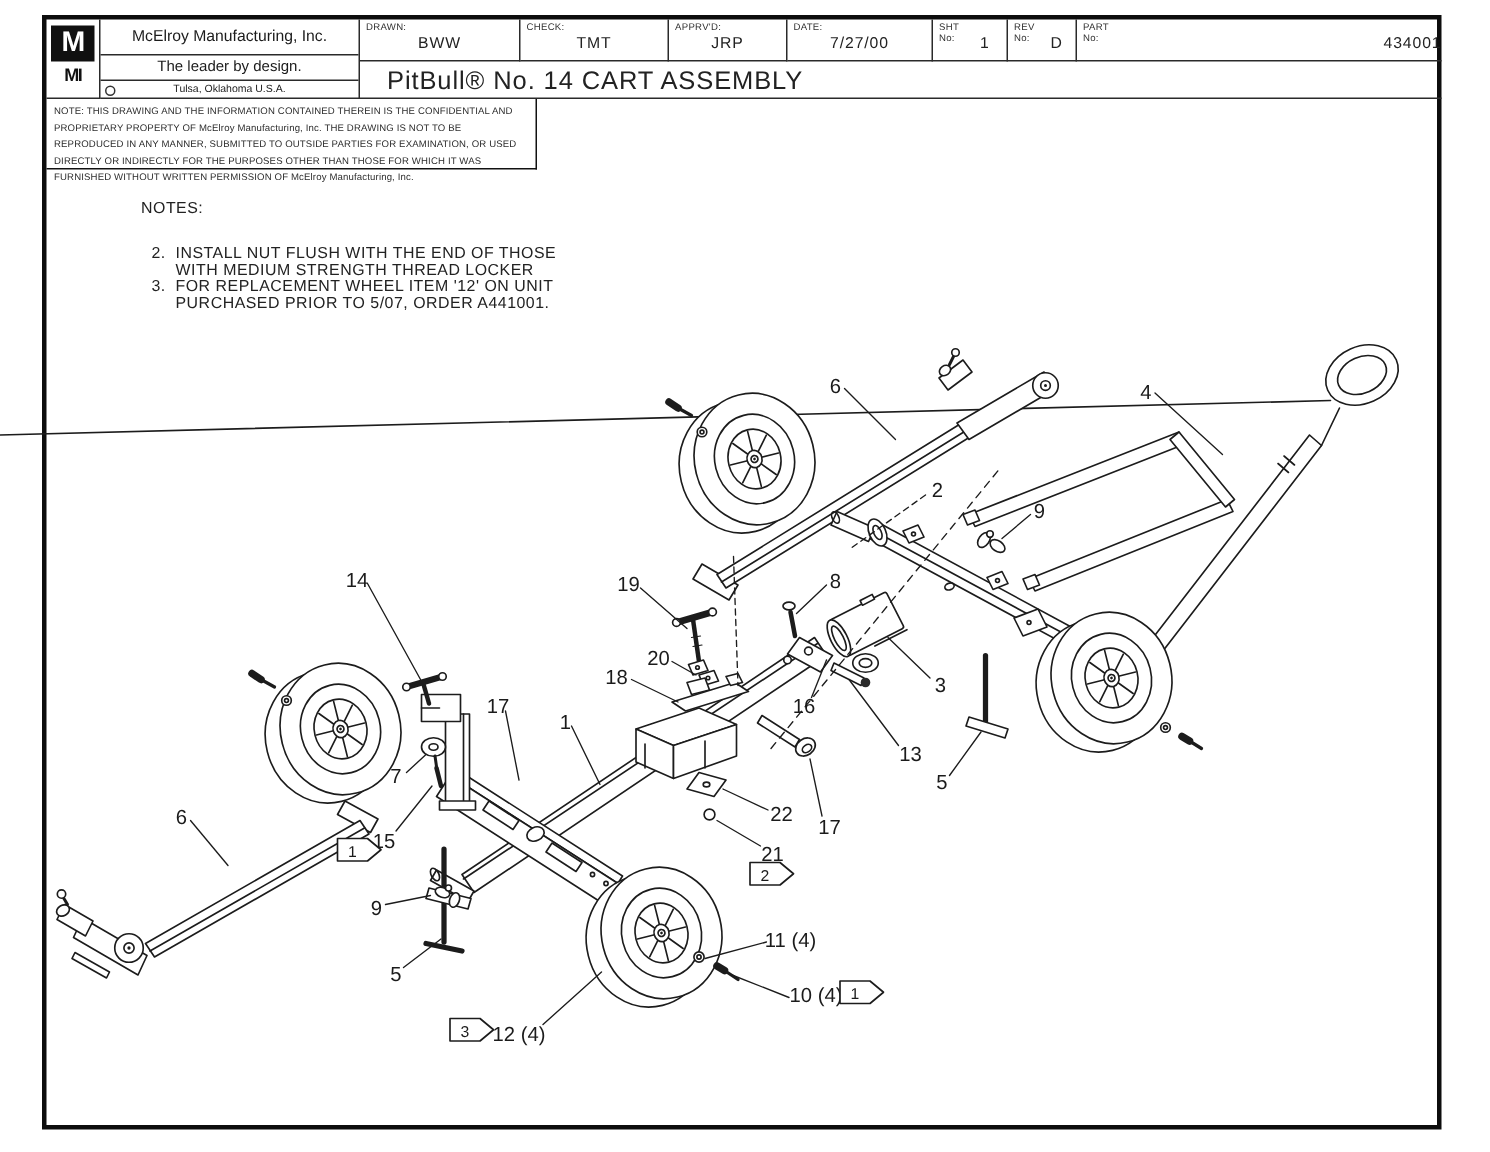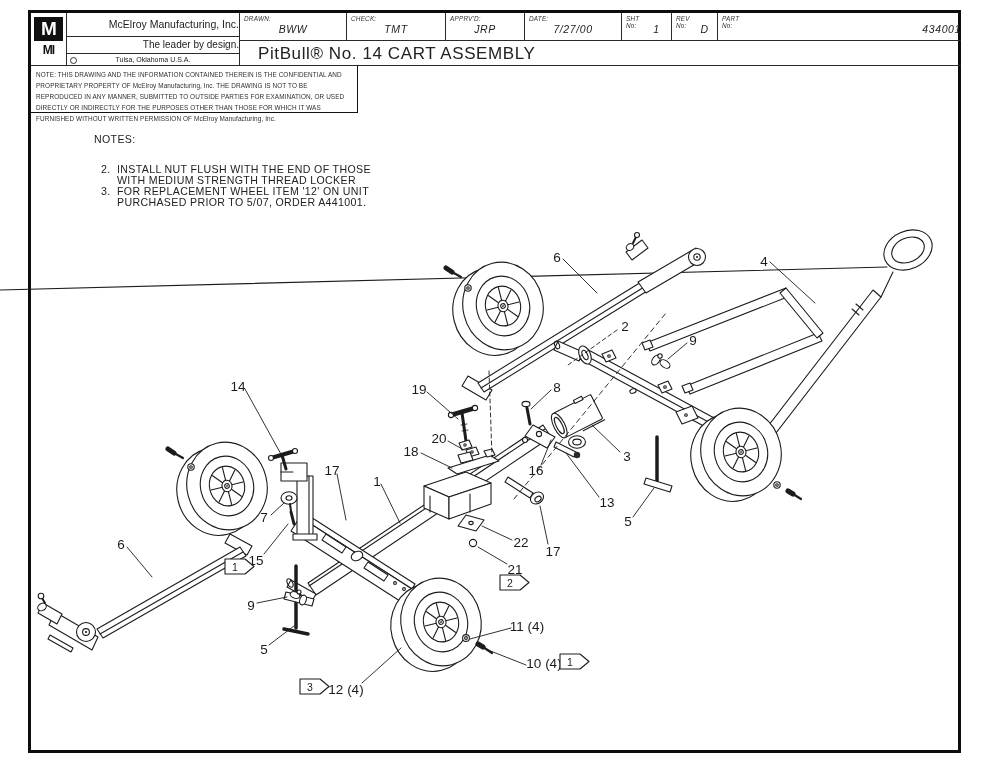--- a/index.html
+++ b/index.html
@@ -8,25 +8,25 @@
   .abs{position:absolute;box-sizing:border-box;}
   .sheet-border{left:28px;top:10px;width:933px;height:743px;border:3px solid #0d0d0d;}
   
   .cell{position:absolute;box-sizing:border-box;border-color:#2a2a2a;}
   .cell-logo{left:31px;top:13px;width:36px;height:53px;border-right:1.4px solid #2a2a2a;border-bottom:1.4px solid #2a2a2a;}
   .logo-mark{position:absolute;left:3px;top:4px;width:29px;height:44px;}
   .logo-top{background:#101010;color:#fff;font-weight:900;font-size:19px;line-height:24px;text-align:center;height:24px;letter-spacing:-1px;}
   .logo-bottom{color:#101010;font-weight:900;font-size:12px;line-height:19px;text-align:center;letter-spacing:-1px;}
   .cell-company{left:67px;top:13px;width:173px;height:53px;border-right:1.4px solid #2a2a2a;border-bottom:1.4px solid #2a2a2a;}
   .crow{position:relative;text-align:center;}
-  .crow1{height:23px;line-height:23px;font-size:10.5px;border-bottom:1.2px solid #2a2a2a;text-align:right;}
-  .crow2{height:16px;line-height:15px;font-size:10px;border-bottom:1.2px solid #2a2a2a;text-align:right;}
+  .crow1{height:23px;line-height:23px;font-size:10.5px;border-bottom:1.2px solid #2a2a2a;}
+  .crow2{height:16px;line-height:15px;font-size:10px;border-bottom:1.2px solid #2a2a2a;}
   .crow3{height:13px;line-height:12px;font-size:7px;color:#222;}
   .regmark{position:absolute;left:3px;top:3px;width:5px;height:5px;border:1px solid #333;border-radius:50%;}
-  .field{top:13px;height:28px;border-right:1.4px solid #2a2a2a;border-bottom:1.4px solid #2a2a2a;font-style:italic;}
+  .field{top:13px;height:28px;border-right:1.4px solid #2a2a2a;border-bottom:1.4px solid #2a2a2a;}
   .field-last{border-right:none;}
   .flabel{position:absolute;top:2px;left:4px;font-size:6.4px;color:#333;letter-spacing:0.2px;}
   .flabel.two span{display:block;line-height:1.15;}
   .fvalue{position:absolute;top:10px;left:0;right:0;text-align:center;font-size:10.5px;letter-spacing:0.6px;color:#222;}
   .nfield .fvalue{left:20px;right:0;}
   .field-part .fvalue{text-align:right;left:30px;}
   .cell-title{left:240px;top:41px;width:721px;height:25px;border-bottom:1.4px solid #2a2a2a;
               font-size:17px;letter-spacing:0.6px;line-height:25px;padding-left:18px;color:#222;}
   
   .note-box{left:31px;top:66px;width:327px;height:47px;border-right:1.6px solid #111;border-bottom:1.6px solid #111;

